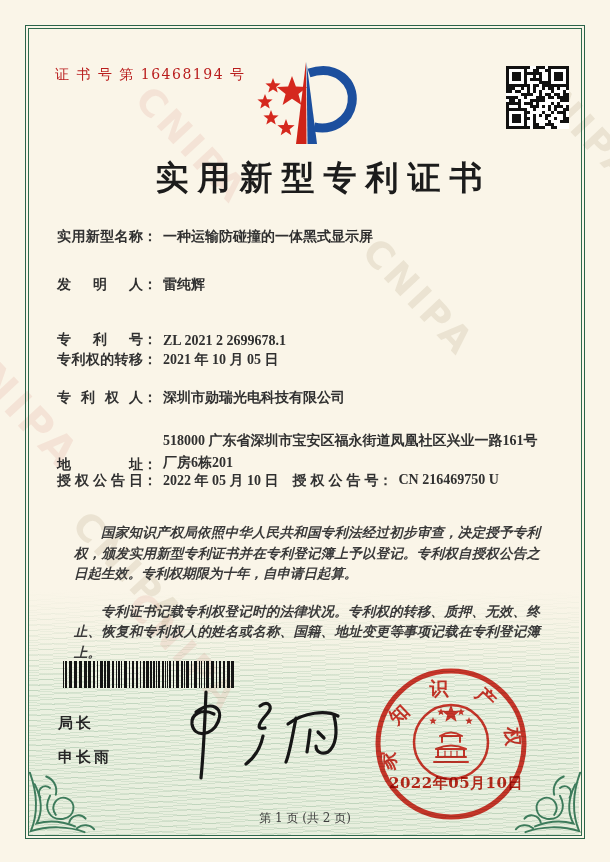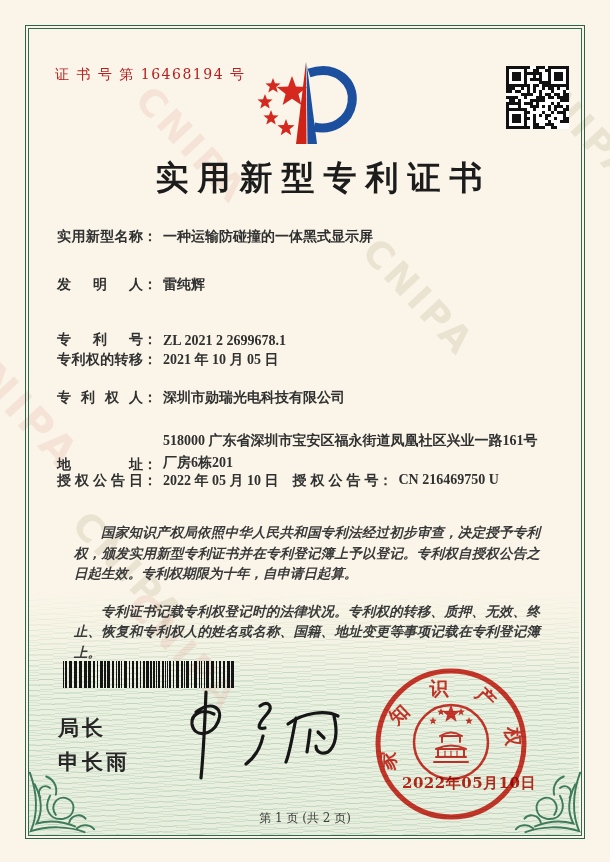--- a/index.html
+++ b/index.html
@@ -32,24 +32,24 @@
   .colon{margin:0 6px 0 0;}
   .fvalue{white-space:normal;font-family:Liberation Serif, serif;}
   .addrv{width:382px;line-height:22px;}
   .pair{display:flex;}
   .pair2{margin-left:14px;}
   .paras{position:absolute;left:57px;top:505px;width:500px;z-index:3;}
   .paras p{margin:17px;font-size:13.5px;line-height:20.5px;font-style:italic;font-weight:600;
            color:#3a3a3a;text-indent:2em;text-align:justify;}
   .barcode{position:absolute;left:63px;top:661px;z-index:3;}
   .director{position:absolute;left:58px;z-index:3;font-family:"DejaVu Sans","Liberation Sans",sans-serif;
-            font-size:21px;font-weight:600;letter-spacing:3px;color:#272727;}
+            font-size:15px;font-weight:600;letter-spacing:3px;color:#272727;}
   .sig{position:absolute;left:168px;top:686px;z-index:3;}
   .seal{position:absolute;left:371px;top:664px;z-index:4;opacity:.93;mix-blend-mode:multiply;}
-  .seal-date{position:absolute;left:402px;top:774px;z-index:5;font-size:15px;font-weight:bold;
+  .seal-date{position:absolute;left:389px;top:774px;z-index:5;font-size:15px;font-weight:bold;
              color:#c62a1d;letter-spacing:.5px;mix-blend-mode:multiply;}
   .footer{position:absolute;left:0;top:810px;width:100%;text-align:center;font-size:12px;
           color:#3c3c3c;z-index:3;}
   .orn{position:absolute;top:740px;z-index:2;}
   .orn.left{left:27px;}
   .orn.right{left:487px;transform:scaleX(-1);}
 </style>
 </head>
 <body>
 

